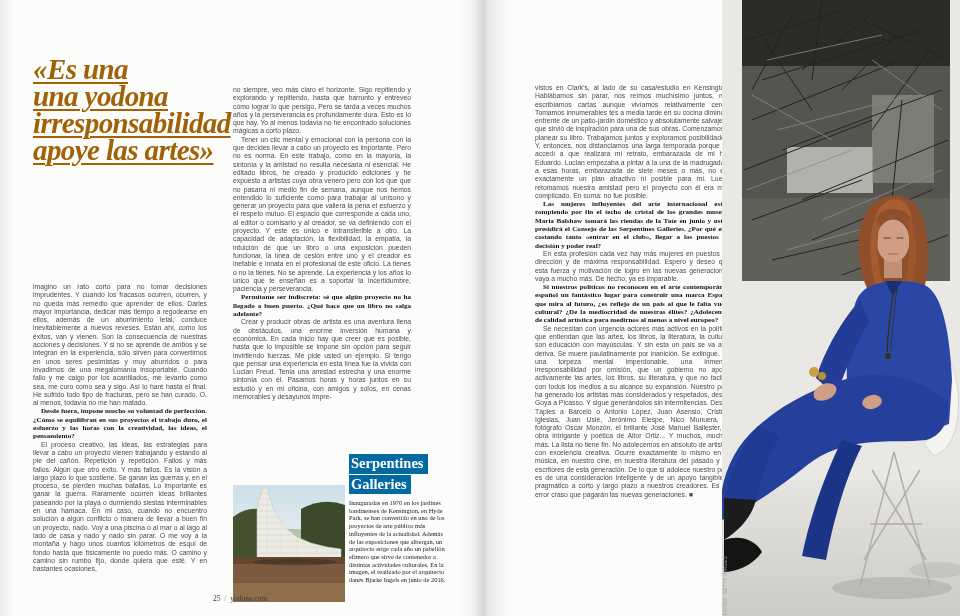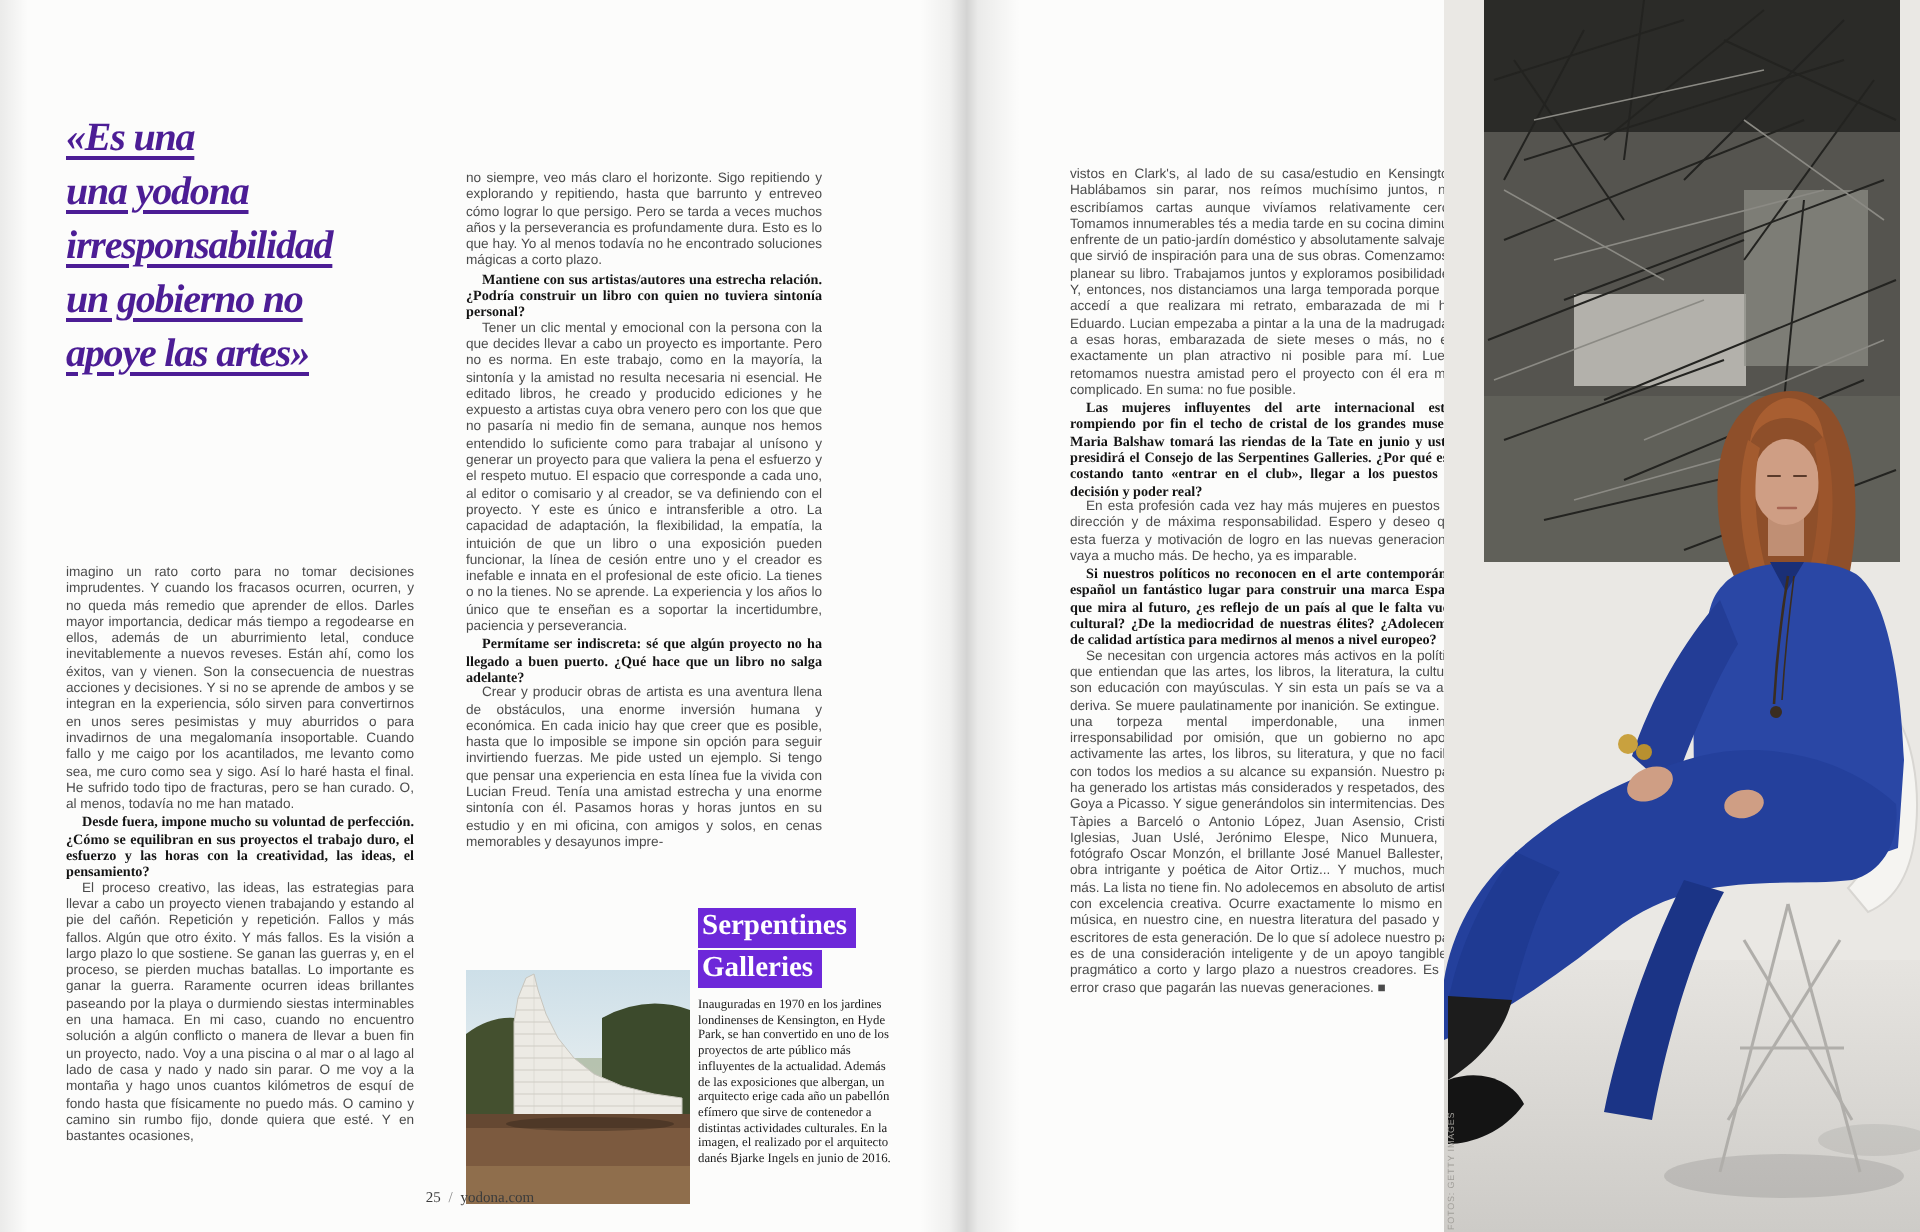--- a/index.html
+++ b/index.html
@@ -10,40 +10,40 @@
   
   .edge-left { position:absolute; left:0; top:0; width:14px; height:616px;
     background:linear-gradient(90deg, rgba(0,0,0,0.07), rgba(0,0,0,0)); }
   .gutter { position:absolute; left:460px; top:0; width:50px; height:616px;
     background:linear-gradient(90deg, rgba(0,0,0,0) 0%, rgba(0,0,0,0.05) 30%,
       rgba(0,0,0,0.16) 47%, rgba(0,0,0,0.07) 58%, rgba(0,0,0,0) 100%); }
 
   
   .pull-quote { position:absolute; left:33px; top:56px; width:205px;
     font-family:"Liberation Serif", serif; font-weight:bold; font-style:italic;
-    font-size:20px; line-height:27px; color:#4c1d95; letter-spacing:-0.6px; }
+    font-size:29px; line-height:27px; color:#a16207; letter-spacing:-0.6px; }
   .quote-line { text-decoration:underline; text-decoration-thickness:1.6px;
     text-underline-offset:3px; white-space:nowrap; }
 
   
   .textcol { position:absolute; font-size:6.8px; line-height:8.3px; color:#4b4b4b;
     text-align:justify; overflow:hidden; }
   #col1 { left:33px;  top:283px; width:174px; height:292px; }
   #col2 { left:233px; top:86px;  width:178px; height:364px; }
   #colR { left:535px; top:84px;  width:195px; height:478px; }
   .para { margin:0; }
   .para.indent { text-indent:8px; }
   .para.question { font-family:"Liberation Serif", serif; font-weight:bold;
     color:#141414; font-size:7.1px; text-indent:8px; }
 
   
   .sidebar-box { position:absolute; left:349px; top:454px; width:99px; }
   .sidebar-title { font-family:"Liberation Serif", serif; font-weight:bold;
     font-size:14.5px; line-height:1; color:#ffffff; }
-  .sidebar-title .strip { background:#6d28d9; display:inline-block;
+  .sidebar-title .strip { background:#0369a1; display:inline-block;
     padding:2px 4px 3px 2px; margin-bottom:1px; }
   .sidebar-caption { margin-top:4px; font-family:"Liberation Serif", serif;
     font-size:6.4px; line-height:7.7px; color:#1b1b1b; text-align:left; }
 
   
   .pavilion { position:absolute; left:233px; top:485px; width:112px; height:117px; }
 
   
   .footer { position:absolute; left:160px; top:594px; width:160px; text-align:center;
     font-family:"Liberation Serif", serif; font-size:7.5px; color:#3c3c3c; }
@@ -60,33 +60,31 @@
 </head>
 <body>
 
 <div class="spread">
   <div class="edge-left"></div>
 
   <div class="pull-quote">
       <div class="quote-line">«Es una</div>
       <div class="quote-line">una yodona</div>
       <div class="quote-line">irresponsabilidad</div>
-      <div class="quote-line">un gobierno no</div>
       <div class="quote-line">apoye las artes»</div>
     </div>
 
   <div id="col1" class="textcol">
       <div class="para body">imagino un rato corto para no tomar decisiones imprudentes. Y cuando los fracasos ocurren, ocurren, y no queda más remedio que aprender de ellos. Darles mayor importancia, dedicar más tiempo a regodearse en ellos, además de un aburrimiento letal, conduce inevitablemente a nuevos reveses. Están ahí, como los éxitos, van y vienen. Son la consecuencia de nuestras acciones y decisiones. Y si no se aprende de ambos y se integran en la experiencia, sólo sirven para convertirnos en unos seres pesimistas y muy aburridos o para invadirnos de una megalomanía insoportable. Cuando fallo y me caigo por los acantilados, me levanto como sea, me curo como sea y sigo. Así lo haré hasta el final. He sufrido todo tipo de fracturas, pero se han curado. O, al menos, todavía no me han matado.</div>
       <div class="para question">Desde fuera, impone mucho su voluntad de perfección. ¿Cómo se equilibran en sus proyectos el trabajo duro, el esfuerzo y las horas con la creatividad, las ideas, el pensamiento?</div>
       <div class="para body indent">El proceso creativo, las ideas, las estrategias para llevar a cabo un proyecto vienen trabajando y estando al pie del cañón. Repetición y repetición. Fallos y más fallos. Algún que otro éxito. Y más fallos. Es la visión a largo plazo lo que sostiene. Se ganan las guerras y, en el proceso, se pierden muchas batallas. Lo importante es ganar la guerra. Raramente ocurren ideas brillantes paseando por la playa o durmiendo siestas interminables en una hamaca. En mi caso, cuando no encuentro solución a algún conflicto o manera de llevar a buen fin un proyecto, nado. Voy a una piscina o al mar o al lago al lado de casa y nado y nado sin parar. O me voy a la montaña y hago unos cuantos kilómetros de esquí de fondo hasta que físicamente no puedo más. O camino y camino sin rumbo fijo, donde quiera que esté. Y en bastantes ocasiones,</div>
     </div>
 
   <div id="col2" class="textcol">
       <div class="para body">no siempre, veo más claro el horizonte. Sigo repitiendo y explorando y repitiendo, hasta que barrunto y entreveo cómo lograr lo que persigo. Pero se tarda a veces muchos años y la perseverancia es profundamente dura. Esto es lo que hay. Yo al menos todavía no he encontrado soluciones mágicas a corto plazo.</div>
-      <div class="para question">Mantiene con sus artistas/autores una estrecha relación. ¿Podría construir un libro con quien no tuviera sintonía personal?</div>
       <div class="para body indent">Tener un clic mental y emocional con la persona con la que decides llevar a cabo un proyecto es importante. Pero no es norma. En este trabajo, como en la mayoría, la sintonía y la amistad no resulta necesaria ni esencial. He editado libros, he creado y producido ediciones y he expuesto a artistas cuya obra venero pero con los que que no pasaría ni medio fin de semana, aunque nos hemos entendido lo suficiente como para trabajar al unísono y generar un proyecto para que valiera la pena el esfuerzo y el respeto mutuo. El espacio que corresponde a cada uno, al editor o comisario y al creador, se va definiendo con el proyecto. Y este es único e intransferible a otro. La capacidad de adaptación, la flexibilidad, la empatía, la intuición de que un libro o una exposición pueden funcionar, la línea de cesión entre uno y el creador es inefable e innata en el profesional de este oficio. La tienes o no la tienes. No se aprende. La experiencia y los años lo único que te enseñan es a soportar la incertidumbre, paciencia y perseverancia.</div>
       <div class="para question">Permítame ser indiscreta: sé que algún proyecto no ha llegado a buen puerto. ¿Qué hace que un libro no salga adelante?</div>
       <div class="para body indent">Crear y producir obras de artista es una aventura llena de obstáculos, una enorme inversión humana y económica. En cada inicio hay que creer que es posible, hasta que lo imposible se impone sin opción para seguir invirtiendo fuerzas. Me pide usted un ejemplo. Si tengo que pensar una experiencia en esta línea fue la vivida con Lucian Freud. Tenía una amistad estrecha y una enorme sintonía con él. Pasamos horas y horas juntos en su estudio y en mi oficina, con amigos y solos, en cenas memorables y desayunos impre-</div>
     </div>
 
   <div class="pavilion">
     <svg width="112" height="117" viewBox="0 0 112 117">
       <defs>
         <linearGradient id="sky" x1="0" y1="0" x2="0" y2="1">
           <stop offset="0" stop-color="#cddfe8"></stop>

